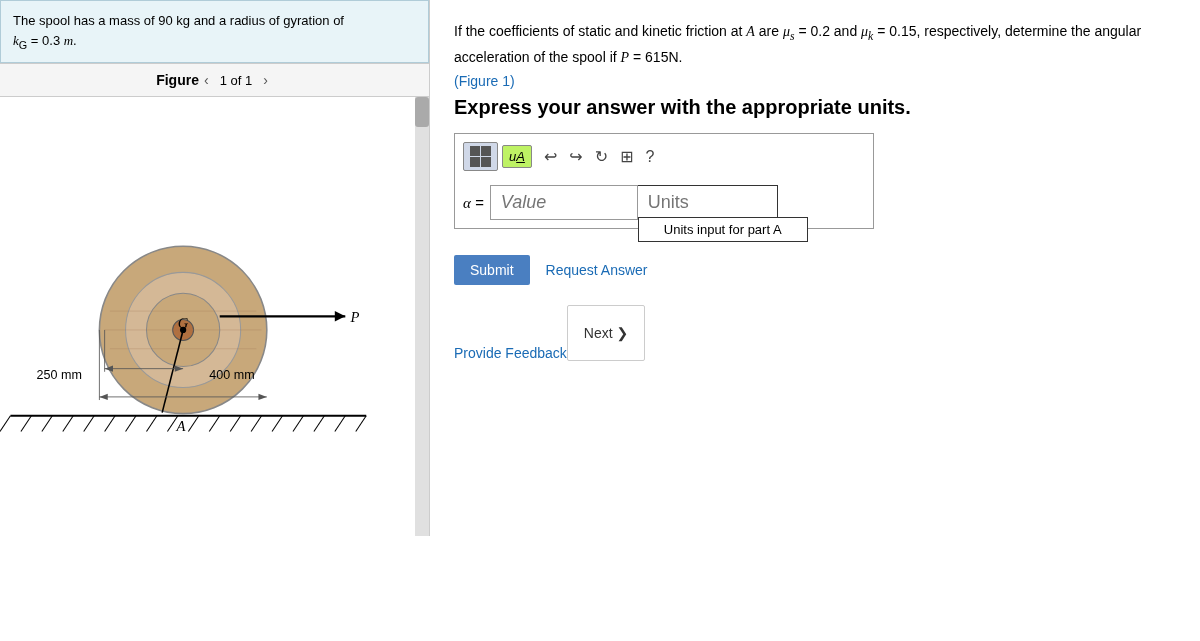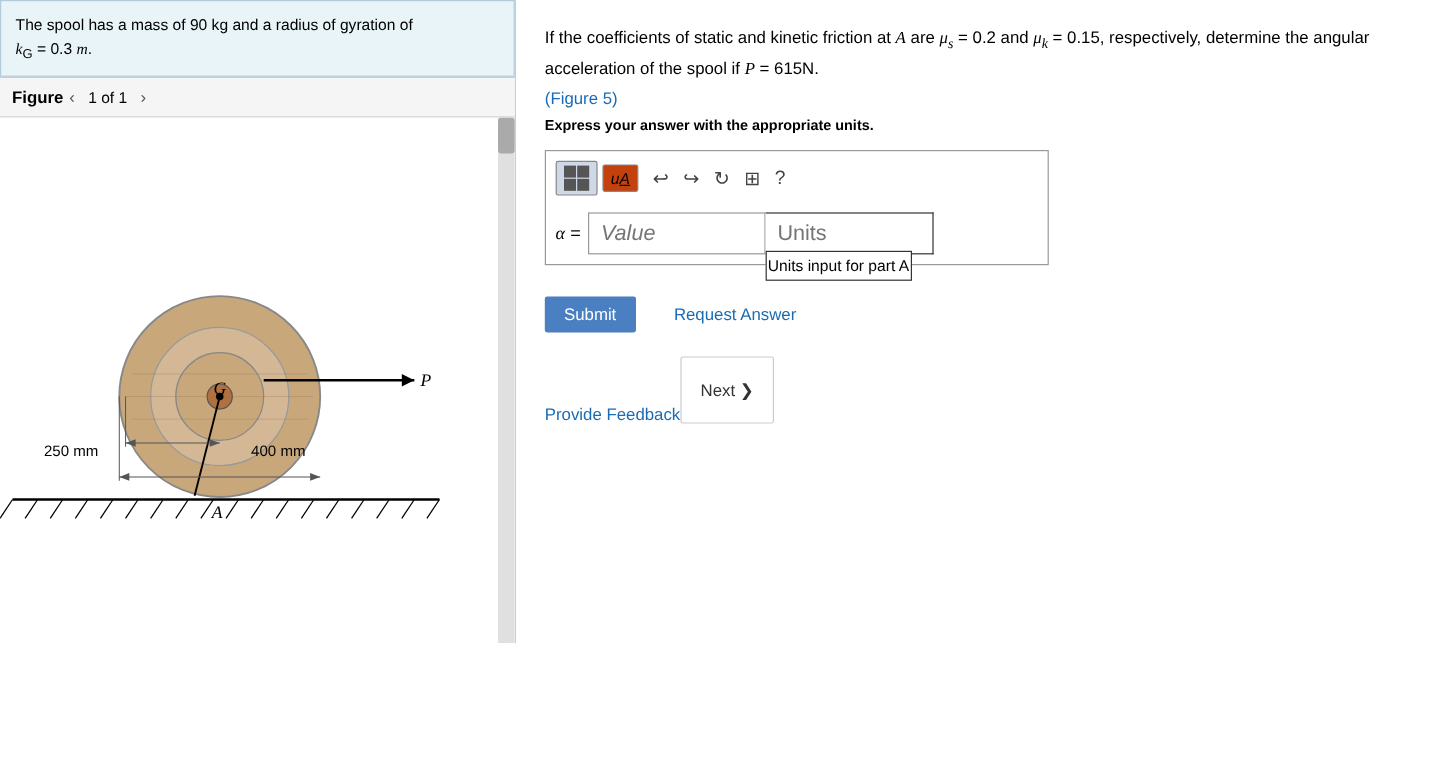--- a/index.html
+++ b/index.html
@@ -35,21 +35,21 @@
     .figure-section {
       flex: 1;
       border-top: 1px solid #ccc;
       display: flex;
       flex-direction: column;
     }
 
     .figure-header {
       display: flex;
       align-items: center;
-      justify-content: flex-start;
+      justify-content: center;
       padding: 6px 10px;
       border-bottom: 1px solid #ccc;
       background: #f5f5f5;
     }
 
     .figure-title {
       font-weight: bold;
       font-size: 14px;
     }
 
@@ -89,21 +89,21 @@
       margin-bottom: 4px;
     }
 
     .question-text a {
       color: #1a6bb5;
       text-decoration: none;
     }
 
     .express-text {
       font-weight: bold;
-      font-size: 12px;
+      font-size: 20px;
       margin-bottom: 14px;
     }
 
     
     .answer-box {
       border: 1px solid #999;
       padding: 8px;
       display: inline-block;
       background: #fff;
       margin-bottom: 14px;
@@ -143,21 +143,21 @@
     }
 
     .toolbar-icon-grid span {
       background: #555;
       display: block;
     }
 
     .uA-btn {
       font-style: italic;
       font-size: 13px;
-      background: #c2410c;
+      background: #bef264;
       border: 1px solid #888;
       border-radius: 2px;
       padding: 3px 6px;
       cursor: pointer;
     }
 
     .toolbar-sep {
       color: #ccc;
       font-size: 18px;
     }
@@ -202,40 +202,40 @@
       color: #555;
       width: 140px;
       outline: none;
       position: relative;
     }
 
     .units-tooltip {
       position: absolute;
       background: #fff;
       border: 1px solid #333;
-      padding: 4px 1px;
+      padding: 4px 25px;
       font-size: 13px;
       font-style: normal;
       color: #000;
       top: 32px;
       left: 0;
       white-space: nowrap;
       z-index: 10;
       pointer-events: none;
     }
 
     .units-wrapper {
       position: relative;
       display: inline-block;
     }
 
     .action-row {
       display: flex;
       align-items: center;
-      gap: 32px;
+      gap: 16px;
       margin-top: 12px;
     }
 
     .submit-btn {
       background: #4a7fc1;
       color: #fff;
       border: none;
       padding: 7px 16px;
       font-size: 14px;
       cursor: pointer;
@@ -395,21 +395,21 @@
       </div>
     </div>
   </div>
 </div>
 
 <div class="right-panel">
   <p class="question-text">
     If the coefficients of static and kinetic friction at <span class="math-inline">A</span> are
     <span class="math-inline">μ<sub>s</sub></span> = 0.2 and <span class="math-inline">μ<sub>k</sub></span> = 0.15, respectively, determine
     the angular acceleration of the spool if <span class="math-inline">P</span> = 615N.<br>
-    <a href="#">(Figure 5)</a>
+    <a href="#">(Figure 1)</a>
   </p>
 
   <p class="express-text">Express your answer with the appropriate units.</p>
 
   <div class="answer-box">
     
     <div class="toolbar">
       <button class="toolbar-btn active" title="Fraction/matrix">
         <div class="toolbar-icon-grid">
           <span></span>

